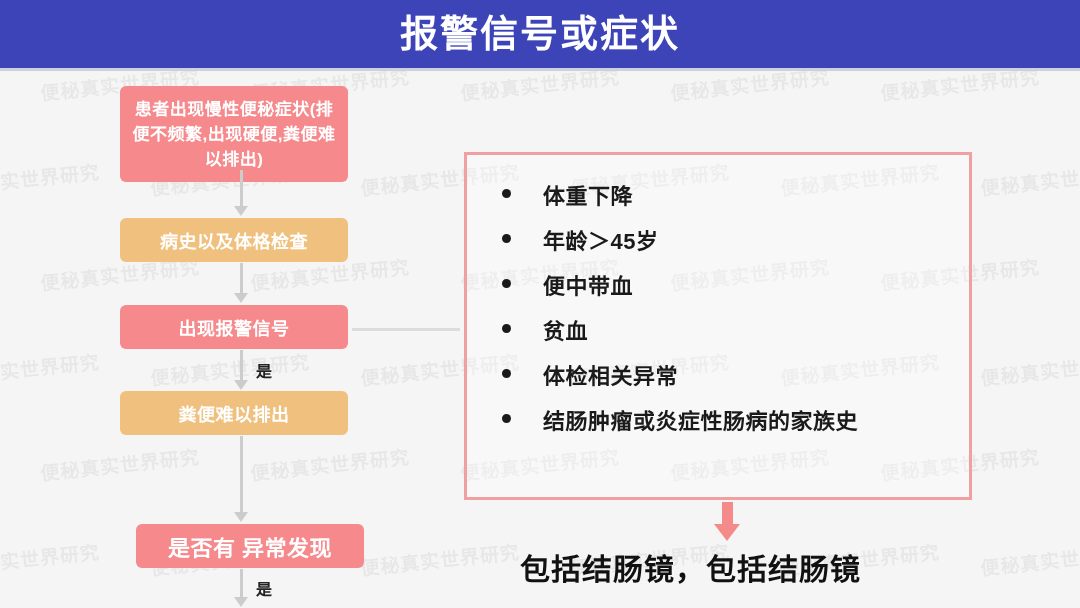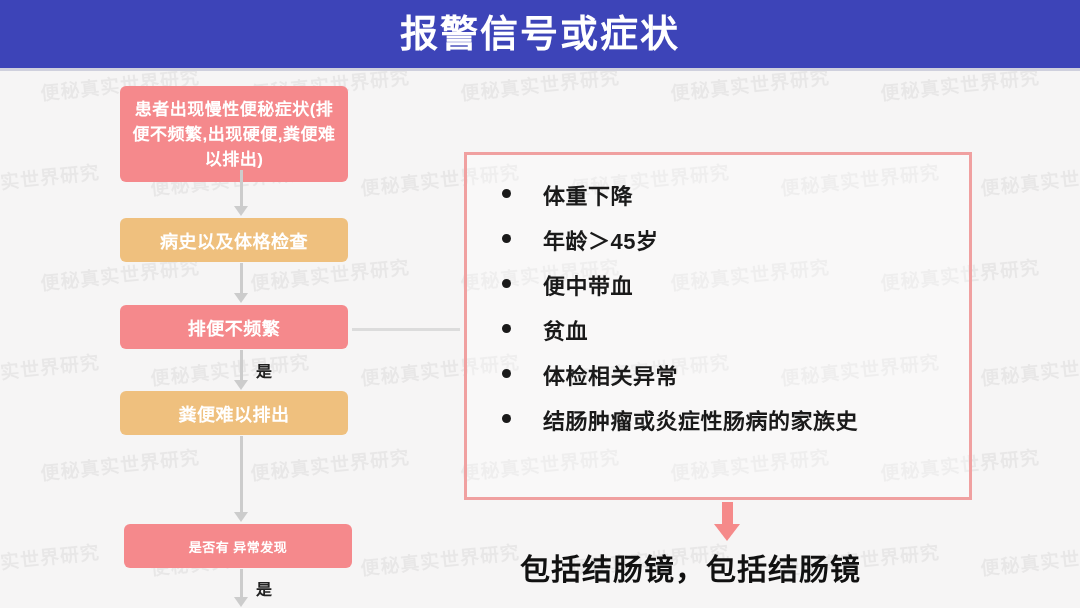--- a/index.html
+++ b/index.html
@@ -117,23 +117,23 @@
     font-size: 18px;
   }
   #box-further {
     position: absolute;
     top: 305px; left: 0;
     height: 44px;
     font-size: 18px;
   }
   #box-abnormal {
     position: absolute;
-    top: 438px; left: 4px;
+    top: 438px; left: 16px;
     height: 44px;
-    font-size: 13px;
+    font-size: 22px;
   }
 
   
   .connector {
     position: absolute;
     left: 114px;
     width: 14px;
     display: flex;
     flex-direction: column;
     align-items: center;
@@ -309,21 +309,21 @@
       <div class="head" style="border-top-color: rgb(204, 204, 204);"></div>
     </div>
 
     <div id="box-history" class="flow-box tan" style="background: rgb(239, 192, 126);">病史以及体格检查</div>
 
     <div id="conn-2" class="connector">
       <div class="stem" style="background: rgb(204, 204, 204);"></div>
       <div class="head" style="border-top-color: rgb(204, 204, 204);"></div>
     </div>
 
-    <div id="box-alarm" class="flow-box pink" style="background: rgb(245, 137, 140);">排便不频繁</div>
+    <div id="box-alarm" class="flow-box pink" style="background: rgb(245, 137, 140);">出现报警信号</div>
 
     <div id="conn-3" class="connector">
       <div class="stem" style="background: rgb(204, 204, 204);"></div>
       <div class="head" style="border-top-color: rgb(204, 204, 204);"></div>
     </div>
     <div id="yes-1" class="yes-label">是</div>
 
     <div id="box-further" class="flow-box tan" style="background: rgb(239, 192, 126);">粪便难以排出</div>
 
     <div id="conn-4" class="connector">

